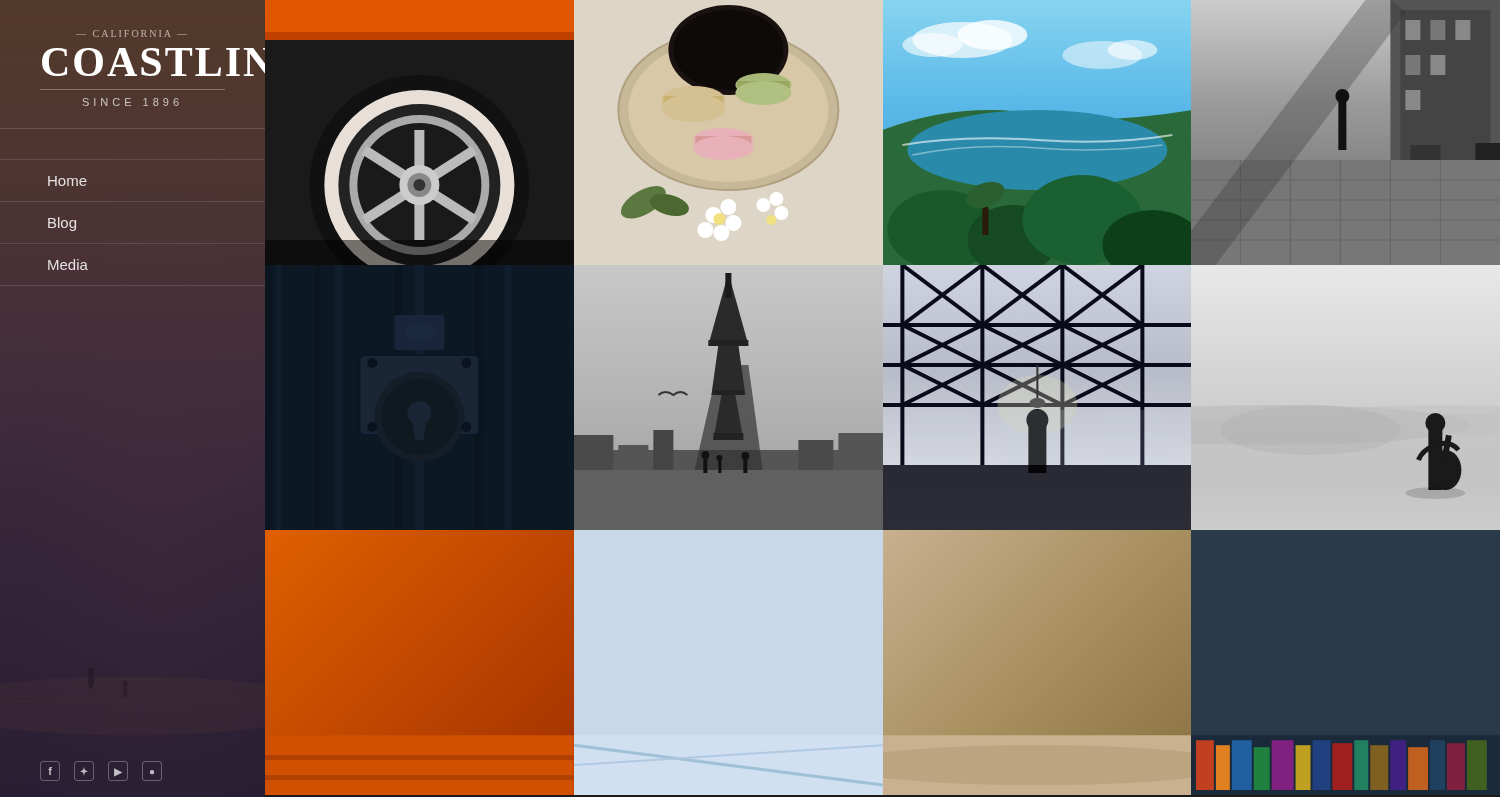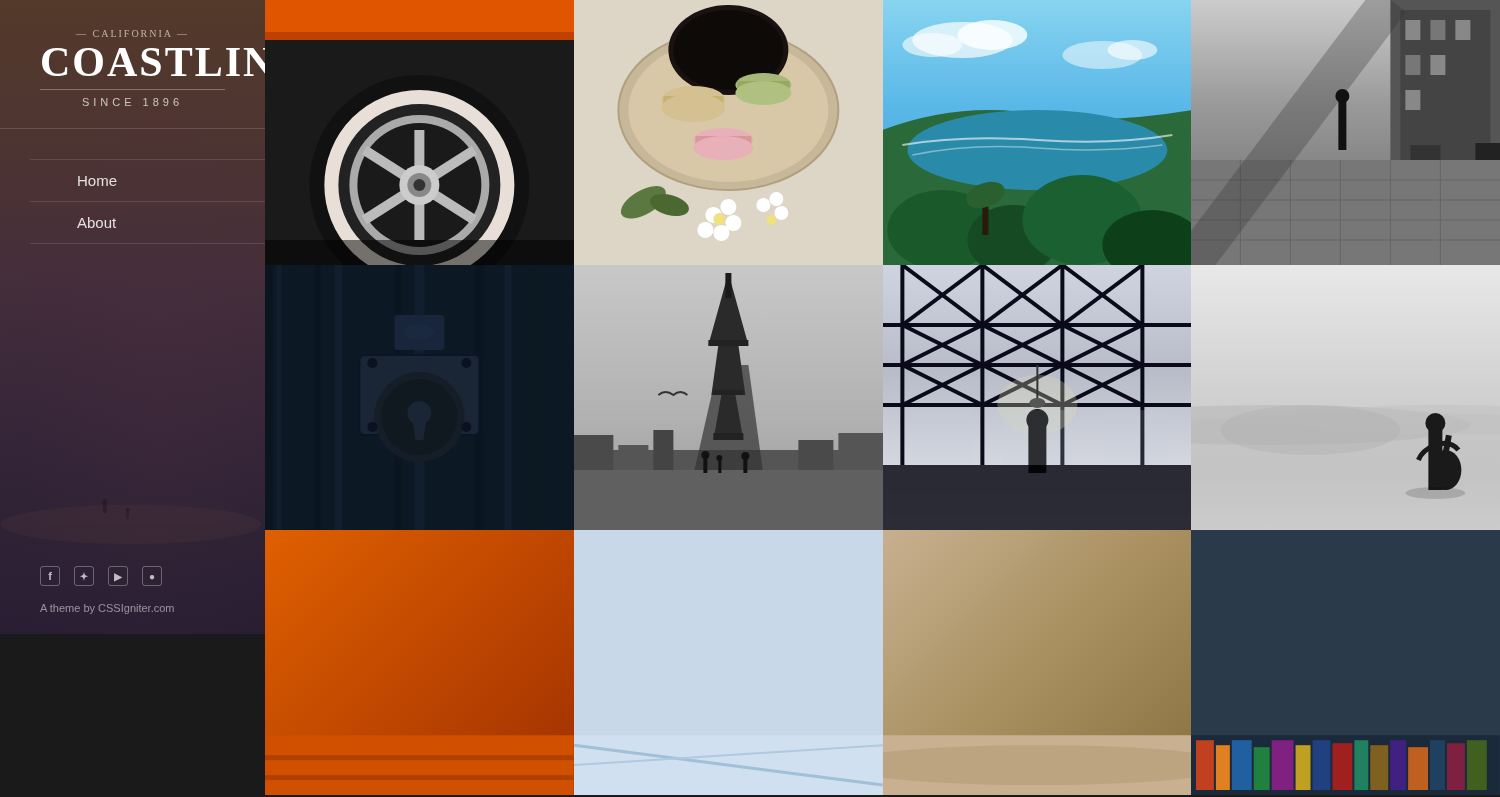--- a/index.html
+++ b/index.html
@@ -2,21 +2,21 @@
 <html><head>
   <meta charset="utf-8">
   <style>
     * { margin: 0; padding: 0; box-sizing: border-box; }
     body { display: flex; width: 1500px; height: 797px; overflow: hidden; font-family: Georgia, serif; background: #1a1a1a; }
 
     
     #sidebar {
       width: 265px;
       min-width: 265px;
-      height: 634px;
+      height: 797px;
       background: #5a4a3a;
       position: relative;
       display: flex;
       flex-direction: column;
       overflow: hidden;
     }
 
     .sidebar-bg {
       position: absolute;
       inset: 0;
@@ -93,21 +93,20 @@
     .nav-item {
       display: flex;
       align-items: center;
       justify-content: space-between;
       padding: 12px 47px;
       color: rgba(255,255,255,0.85);
       font-size: 15px;
       font-family: Arial, sans-serif;
       cursor: pointer;
       border-bottom: 1px solid rgba(255,255,255,0.12);
-      margin-left: 30px;
     }
 
     .nav-item:first-child {
       border-top: 1px solid rgba(255,255,255,0.12);
     }
 
     .nav-arrow {
       font-size: 12px;
       color: rgba(255,255,255,0.5);
     }
@@ -186,21 +185,24 @@
       <div class="logo-dashes">― CALIFORNIA ―</div>
       <div class="logo-main">COASTLINE</div>
       <div class="logo-since">SINCE 1896</div>
     </div>
 
     <nav>
       <div class="nav-item">
         <span>Home</span>
       </div>
       <div class="nav-item">
-        <span>About</span>
+        <span>Blog</span>
+      </div>
+      <div class="nav-item">
+        <span>Media</span>
       </div>
     </nav>
 
     <div style="flex:1; position:relative;">
 
       <svg style="position:absolute;bottom:0;left:0;width:100%;height:100%;opacity:0.4;" viewBox="0 0 265 300" preserveAspectRatio="xMidYMax meet">
 
         <ellipse cx="130" cy="260" rx="200" ry="30" fill="rgba(120,80,60,0.3)"></ellipse>
 
         <ellipse cx="90" cy="235" rx="3" ry="8" fill="rgba(20,10,10,0.7)"></ellipse>
@@ -213,21 +215,20 @@
       </svg>
     </div>
 
     <div class="social-area">
       <div class="social-icon">f</div>
       <div class="social-icon" style="font-size:10px;">✦</div>
       <div class="social-icon" style="font-size:10px;">▶</div>
       <div class="social-icon" style="font-size:10px;">●</div>
     </div>
 
-    <div class="footer-text">A theme by CSSIgniter.com</div>
   </div>
 </div>
 
 <div id="main">
   <div class="photo-grid">
 
     <div class="photo-cell" style="background: linear-gradient(to bottom, #e05a00 0%, #c04800 13%, #1a1a1a 13%);">
       <svg class="cell-svg" viewBox="0 0 310 265" preserveAspectRatio="xMidYMid slice">
 
         <rect x="0" y="0" width="310" height="35" fill="#e05500"></rect>

